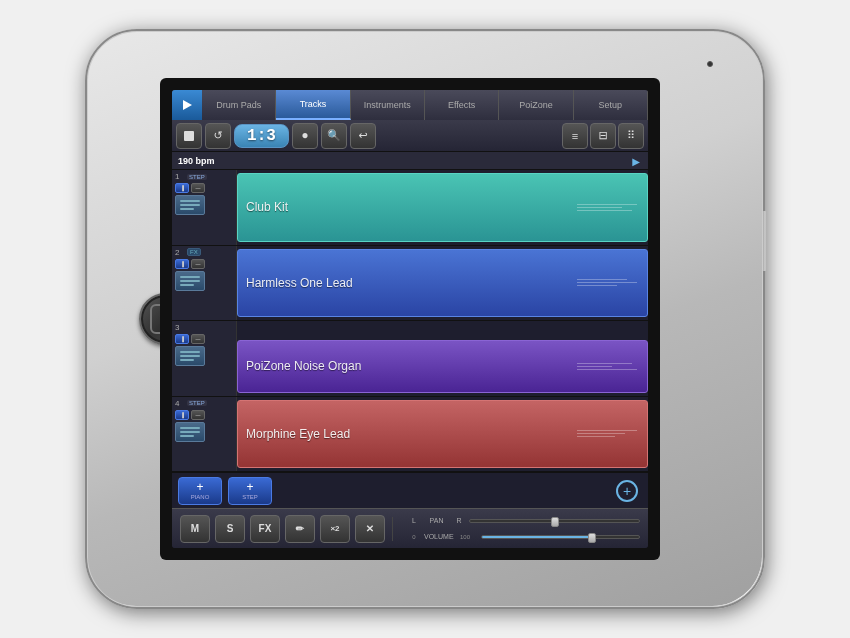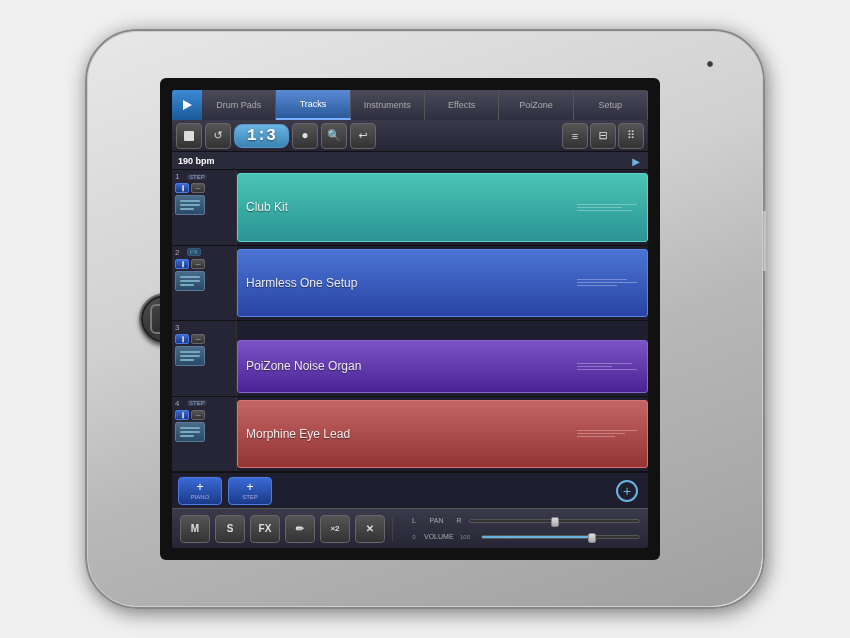--- a/index.html
+++ b/index.html
@@ -663,21 +663,21 @@
             <div class="track-instrument">
               <div class="instr-lines">
                 <div class="instr-line"></div>
                 <div class="instr-line"></div>
                 <div class="instr-line" style="width:14px"></div>
               </div>
             </div>
           </div>
           <div class="track-lane">
             <div class="track-block track-block-blue">
-              <span class="track-label">Harmless One Setup</span>
+              <span class="track-label">Harmless One Lead</span>
               <div class="track-pattern-lines">
                 <div class="pattern-line" style="width:50px"></div>
                 <div class="pattern-line"></div>
                 <div class="pattern-line" style="width:40px"></div>
               </div>
             </div>
           </div>
         </div>
 
         <div class="track-row">

